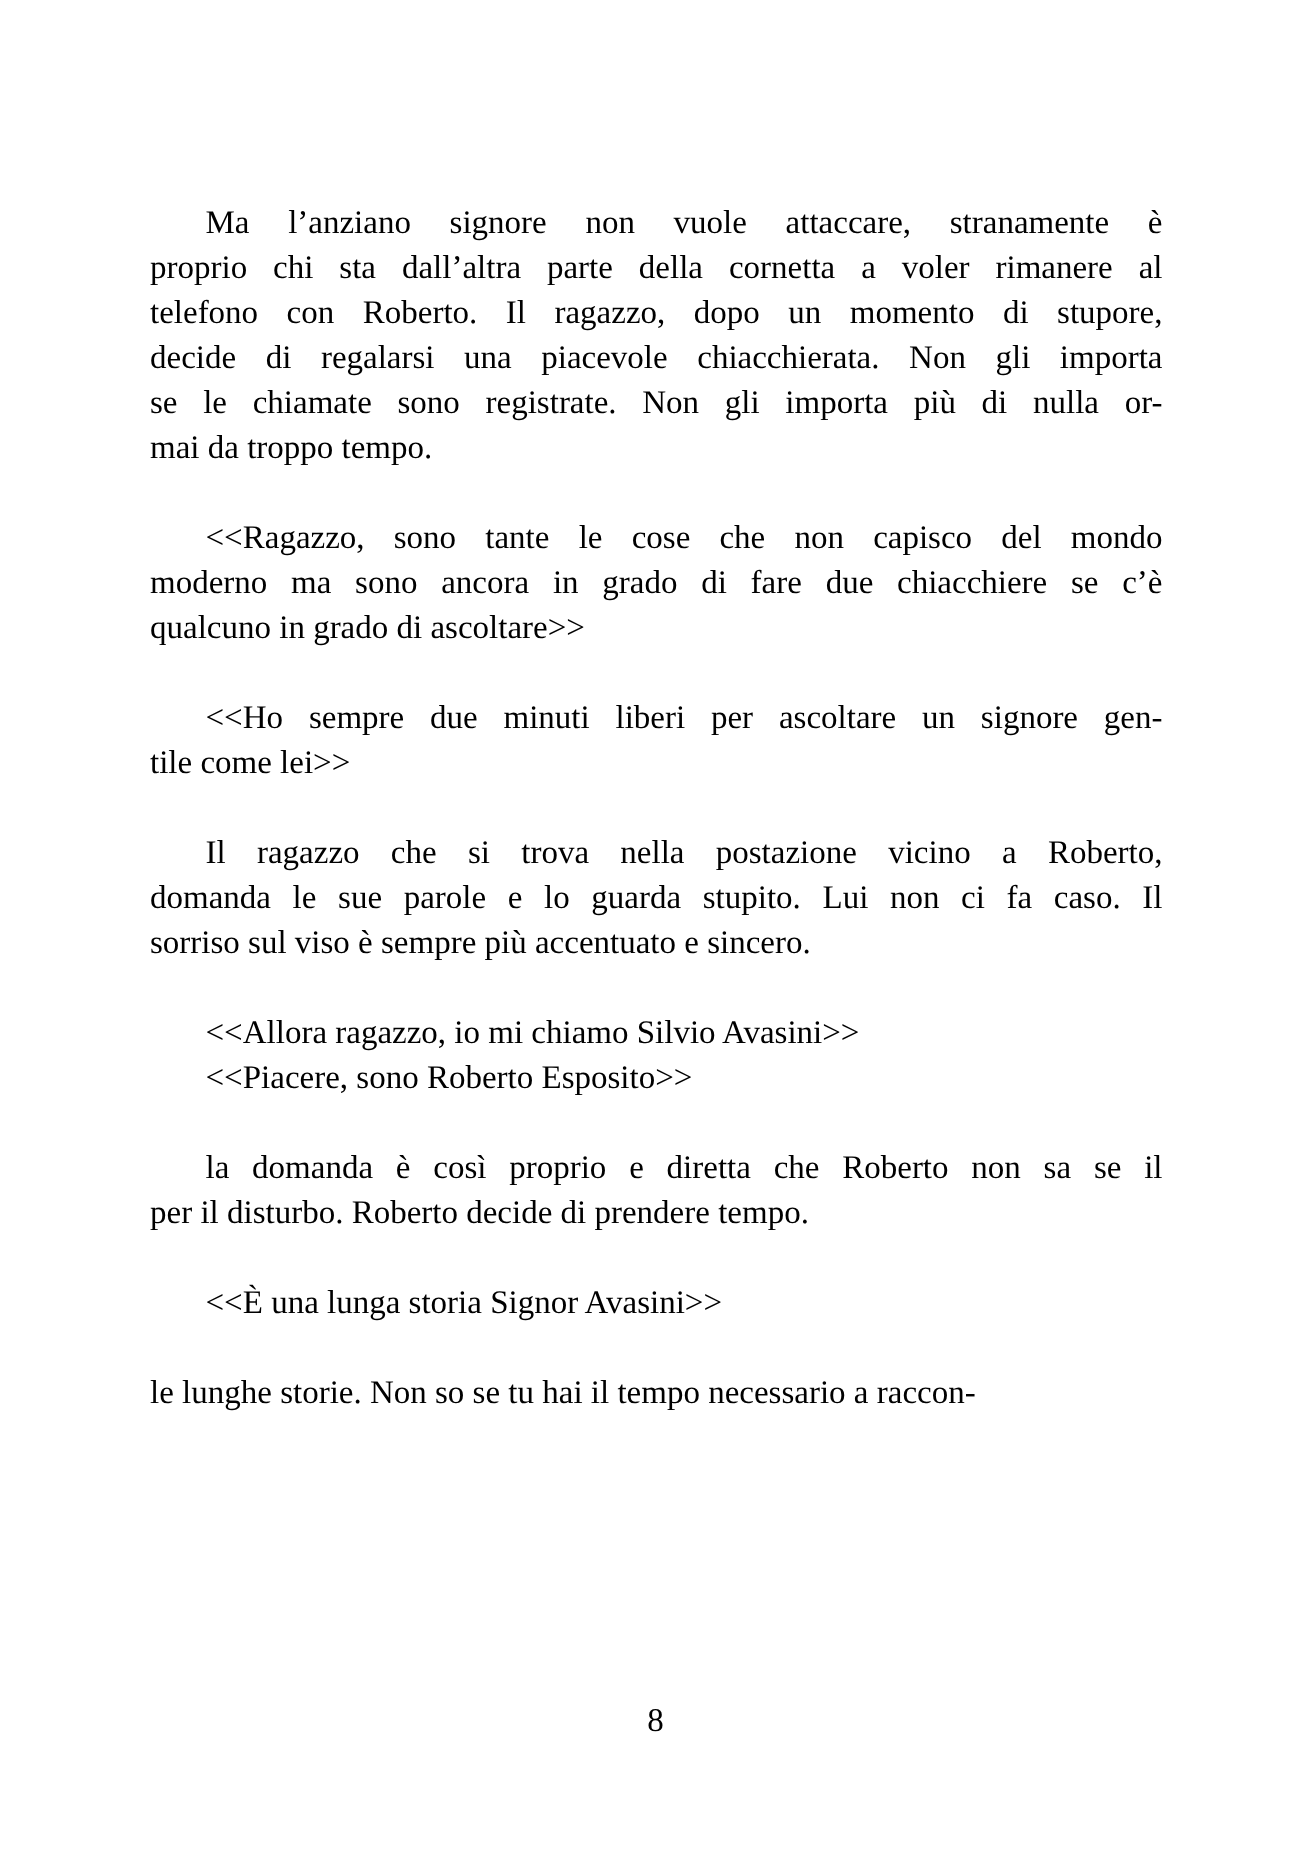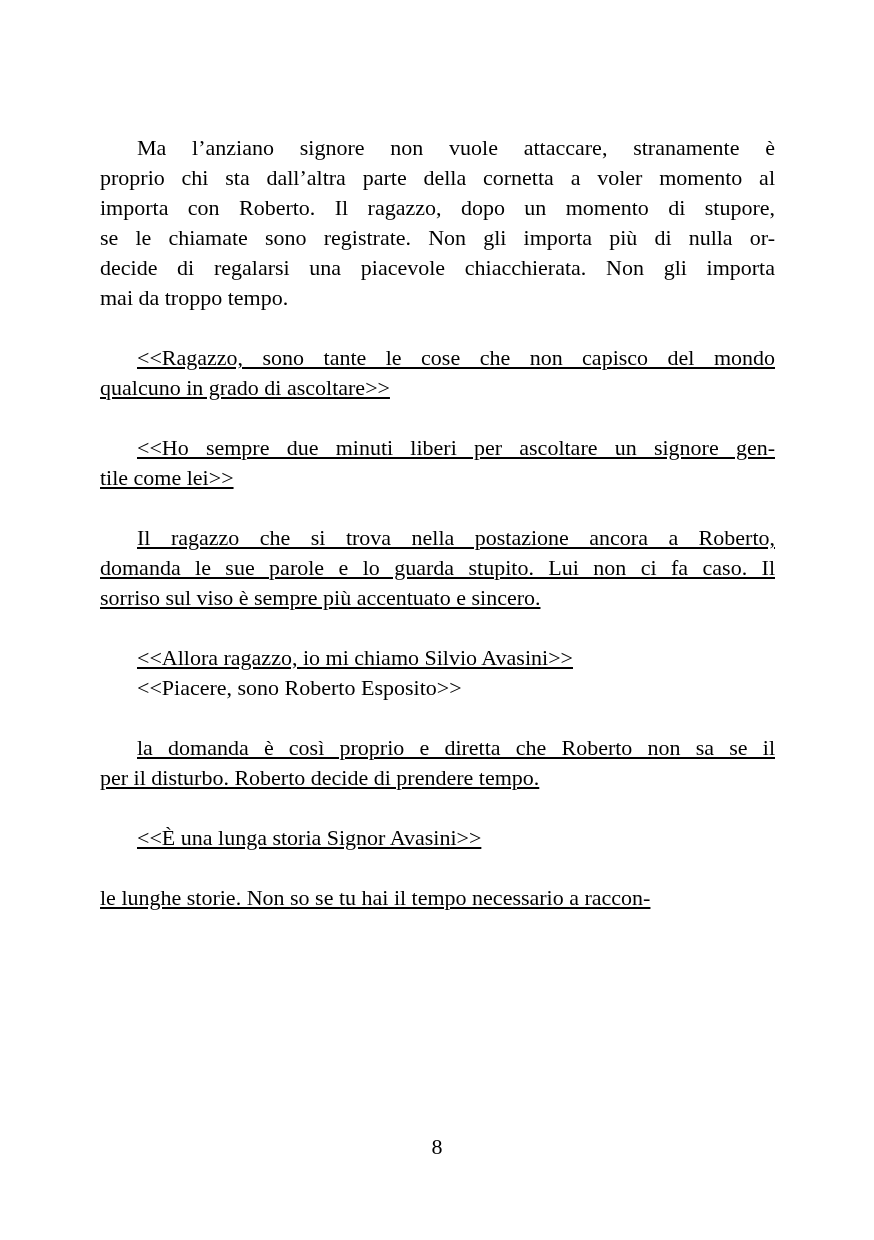--- a/index.html
+++ b/index.html
@@ -18,21 +18,21 @@
   }
   .text-block {
     position: absolute;
     left: 100px;
     top: 133px;
     width: 675px;
     color: #000000;
     font-size: 22px;
     line-height: 30px;
   }
-  .para.gap { margin-top: 30px; text-decoration: underline; }
+  .para.gap { margin-top: 30px; }
   .line {
     text-align: justify;
     text-align-last: justify;
     white-space: normal;
   }
   .line.first { text-indent: 37px; }
   .line.last { text-align-last: left; }
   .page-number {
     position: absolute;
     top: 1132px;
@@ -44,36 +44,37 @@
     line-height: 30px;
   }
 </style>
 </head>
 <body>
 
 <div class="page">
   <div class="text-block">
       <div class="para">
         <div class="line first">Ma l’anziano signore non vuole attaccare, stranamente è</div>
-        <div class="line">proprio chi sta dall’altra parte della cornetta a voler momento al</div>
-        <div class="line">importa con Roberto. Il ragazzo, dopo un momento di stupore,</div>
+        <div class="line">proprio chi sta dall’altra parte della cornetta a voler rimanere al</div>
+        <div class="line">telefono con Roberto. Il ragazzo, dopo un momento di stupore,</div>
+        <div class="line">decide di regalarsi una piacevole chiacchierata. Non gli importa</div>
         <div class="line">se le chiamate sono registrate. Non gli importa più di nulla or-</div>
-        <div class="line">decide di regalarsi una piacevole chiacchierata. Non gli importa</div>
         <div class="line last">mai da troppo tempo.</div>
       </div>
       <div class="para gap">
         <div class="line first">&lt;&lt;Ragazzo, sono tante le cose che non capisco del mondo</div>
+        <div class="line">moderno ma sono ancora in grado di fare due chiacchiere se c’è</div>
         <div class="line last">qualcuno in grado di ascoltare&gt;&gt;</div>
       </div>
       <div class="para gap">
         <div class="line first">&lt;&lt;Ho sempre due minuti liberi per ascoltare un signore gen-</div>
         <div class="line last">tile come lei&gt;&gt;</div>
       </div>
       <div class="para gap">
-        <div class="line first">Il ragazzo che si trova nella postazione ancora a Roberto,</div>
+        <div class="line first">Il ragazzo che si trova nella postazione vicino a Roberto,</div>
         <div class="line">domanda le sue parole e lo guarda stupito. Lui non ci fa caso. Il</div>
         <div class="line last">sorriso sul viso è sempre più accentuato e sincero.</div>
       </div>
       <div class="para gap">
         <div class="line first last">&lt;&lt;Allora ragazzo, io mi chiamo Silvio Avasini&gt;&gt;</div>
       </div>
       <div class="para">
         <div class="line first last">&lt;&lt;Piacere, sono Roberto Esposito&gt;&gt;</div>
       </div>
       <div class="para gap">

